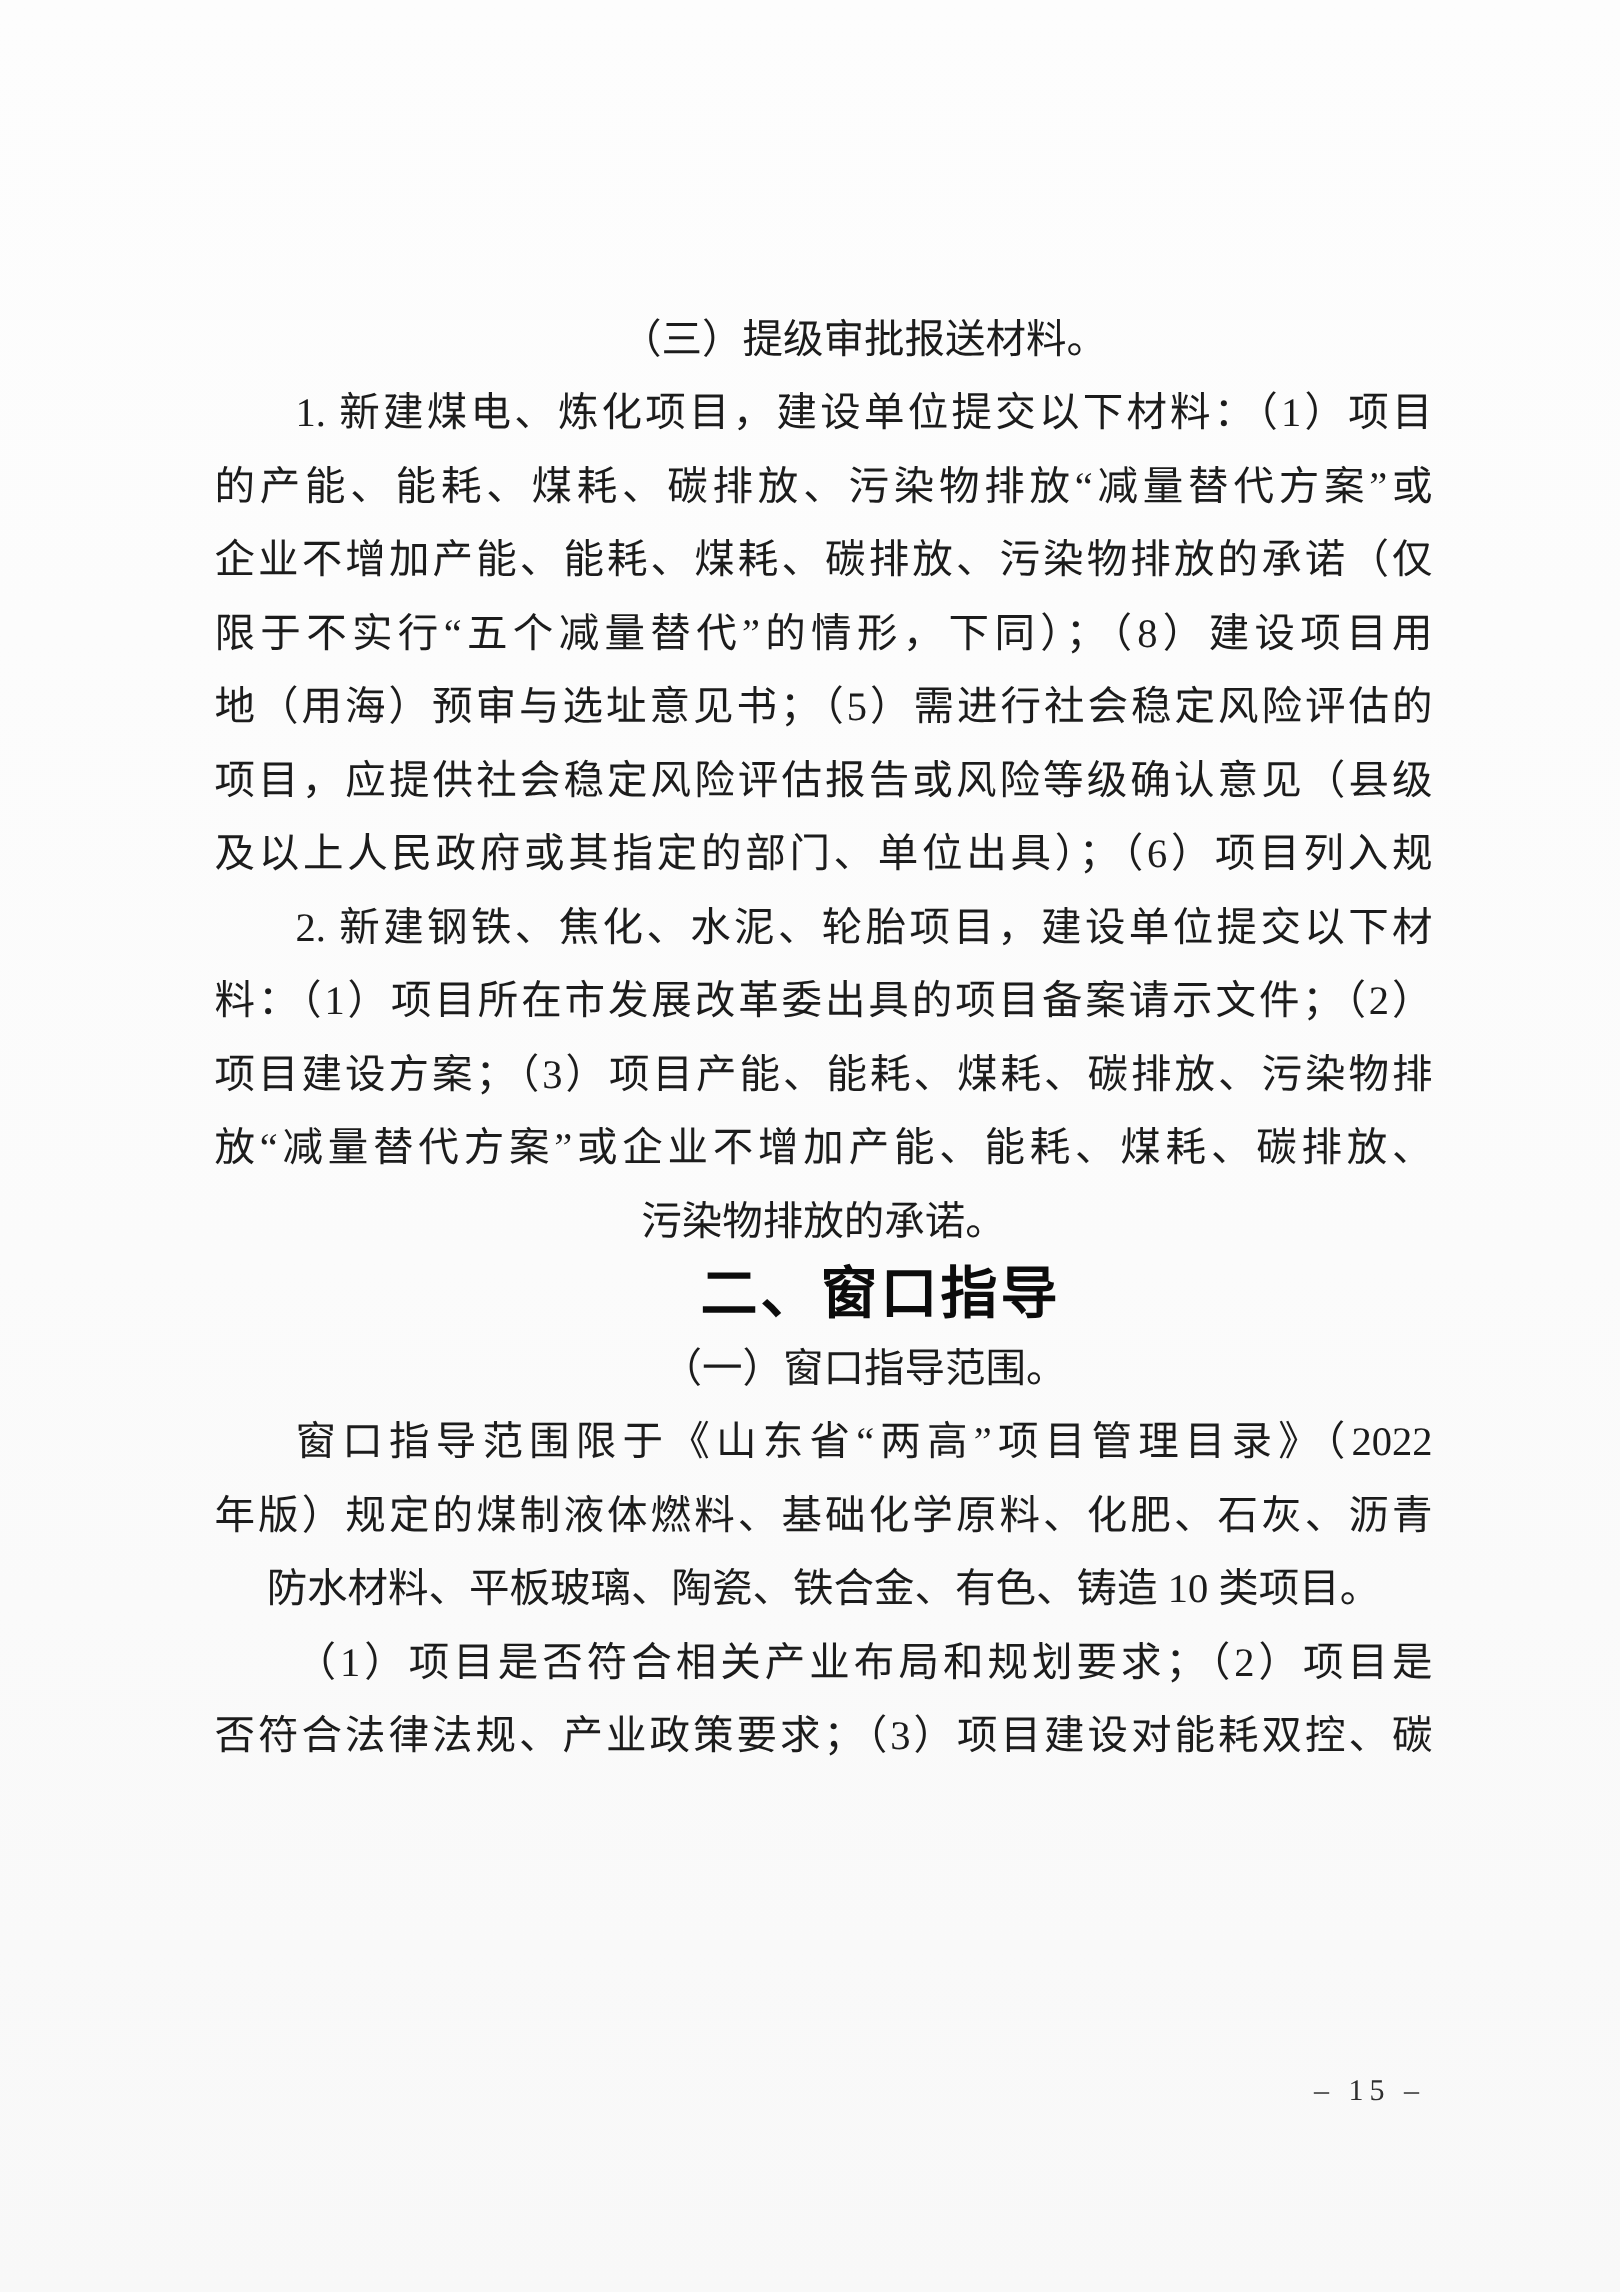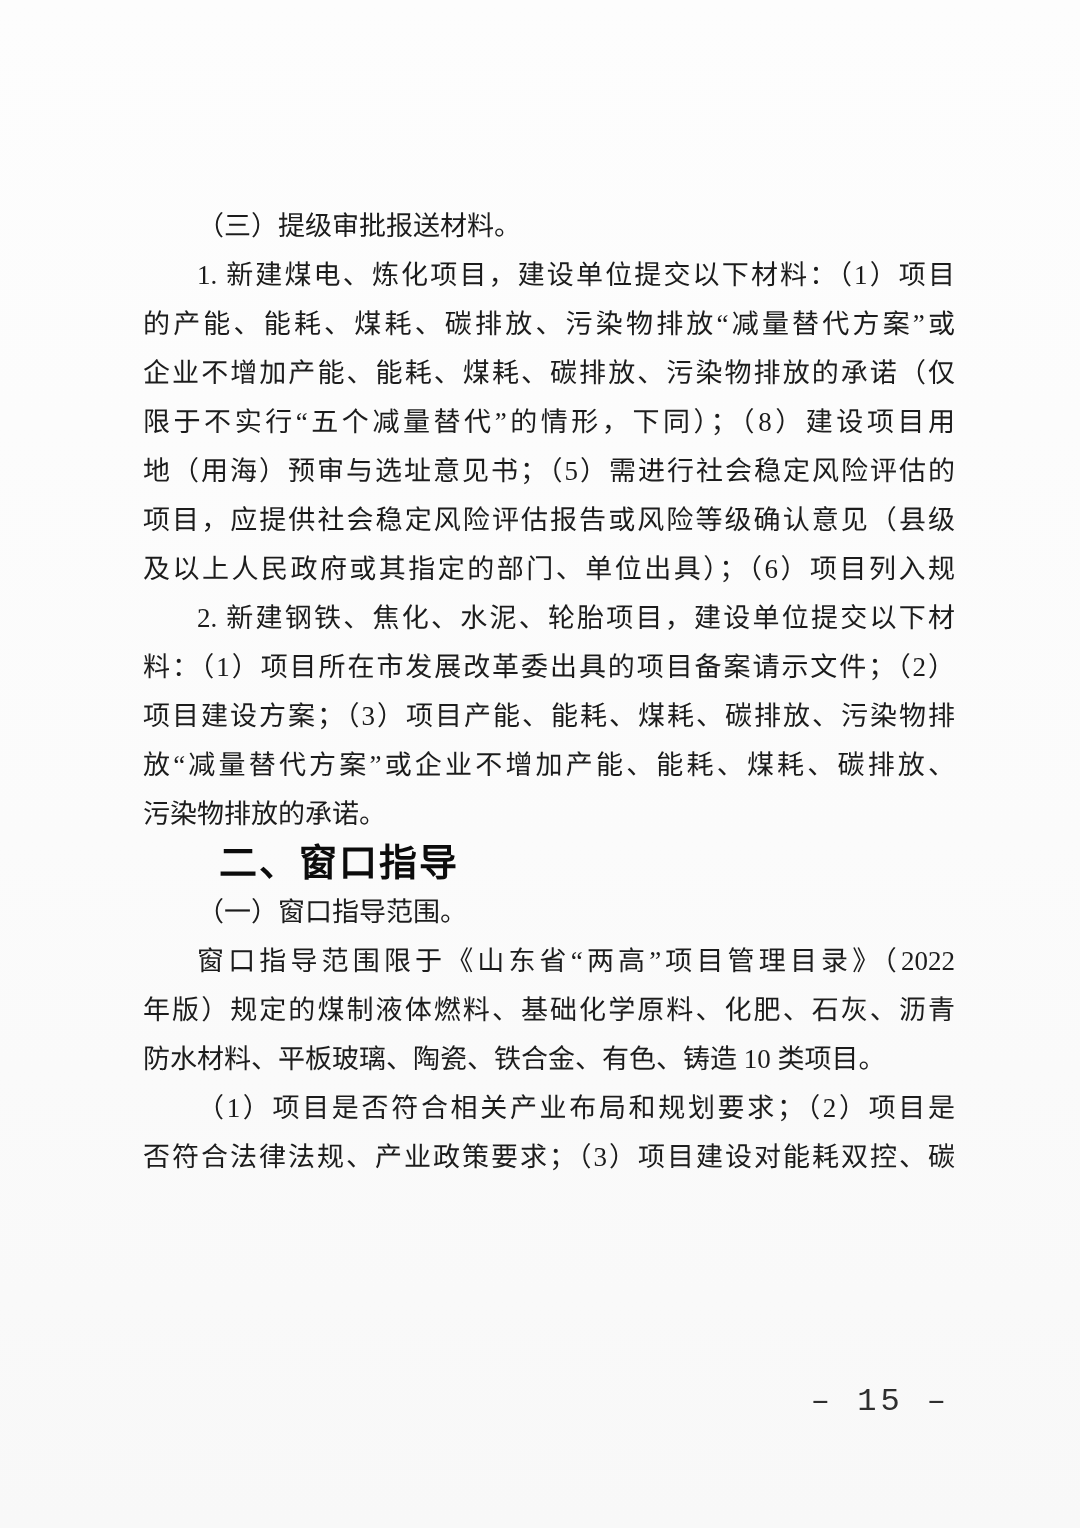--- a/index.html
+++ b/index.html
@@ -25,42 +25,42 @@
     top: 202px;
     width: 812px;
     font-family: "Liberation Serif", "DejaVu Serif", serif;
     font-size: 27px;
     line-height: 49px;
     color: #1c1c1c;
     text-rendering: optimizeLegibility;
   }
   .line {
     height: 49px;
-    text-align: left;
+    text-align: center;
   }
   .line.fill {
     text-align: justify;
     text-align-last: justify;
   }
   .line.indent {
     text-indent: 2em;
   }
   .line.heading {
     font-family: "Liberation Sans", "DejaVu Sans", sans-serif;
     font-weight: 700;
     font-size: 38px;
     color: #0c0c0c;
     letter-spacing: 2px;
   }
   .page-number {
     position: absolute;
     top: 1383px;
     right: 130px;
-    font-family: Liberation Mono, monospace;
-    font-size: 32px;
+    font-family: Liberation Serif, serif;
+    font-size: 20px;
     letter-spacing: 4px;
     color: #2e2e2e;
     white-space: nowrap;
   }
 </style>
 </head>
 <body>
 
 <div class="page">
   <div class="body-text" id="doc-body">

